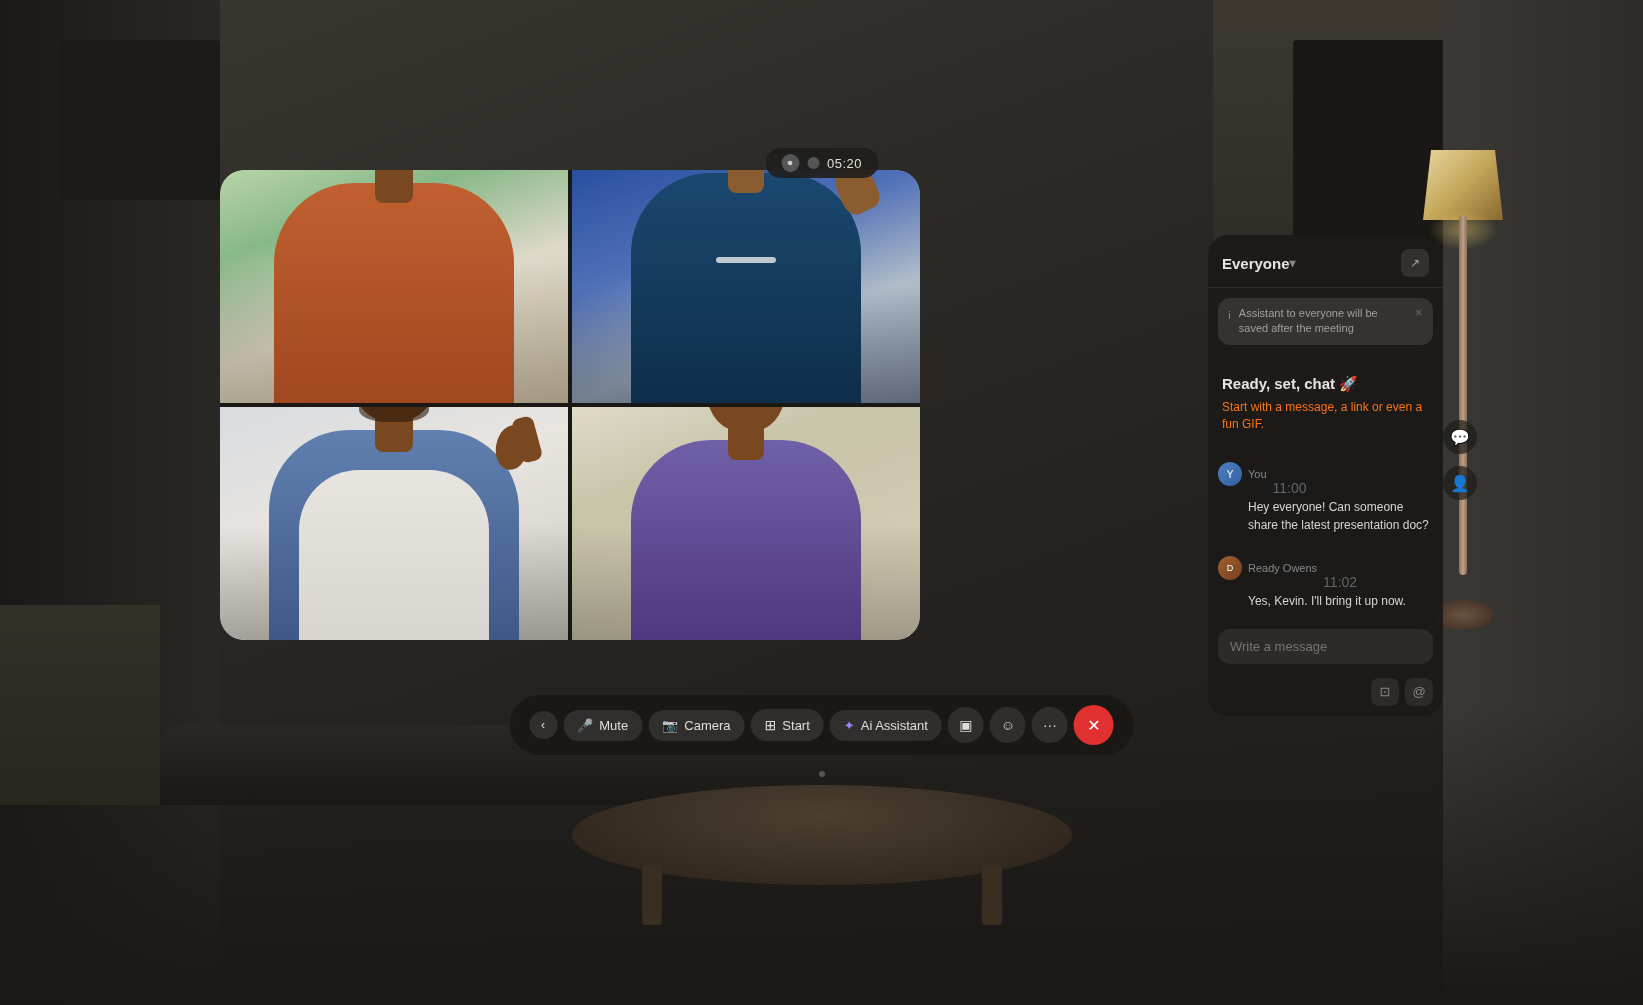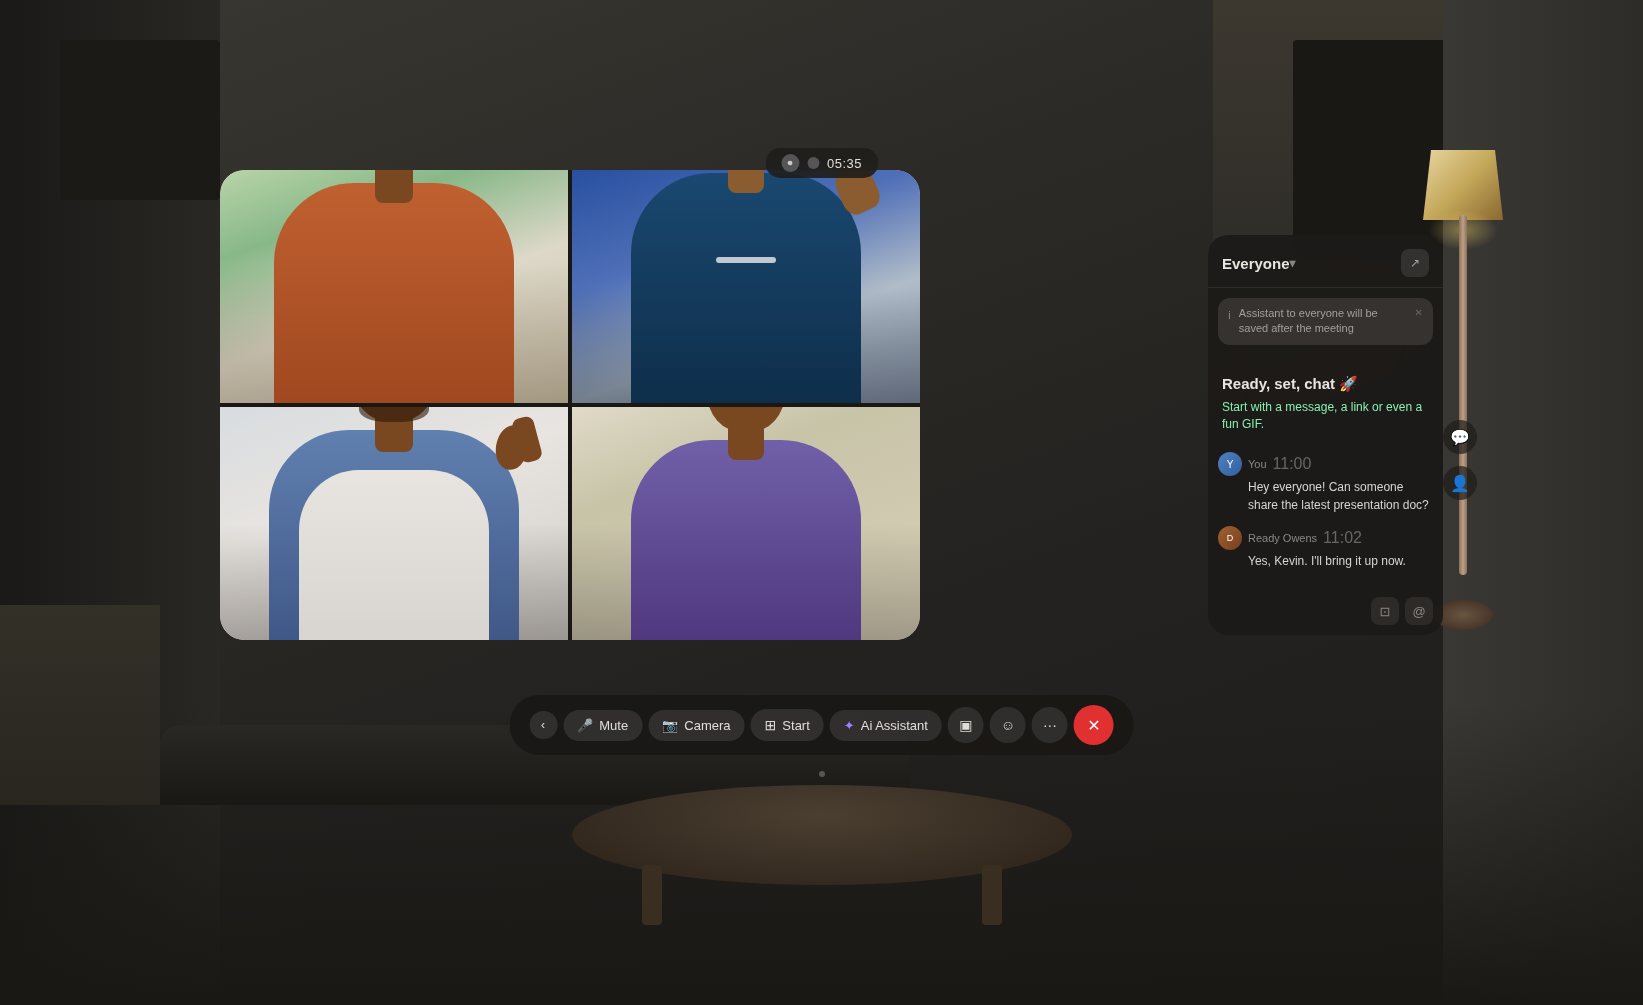--- a/index.html
+++ b/index.html
@@ -363,21 +363,21 @@
       padding: 20px 14px 10px;
       text-align: left;
     }
     .chat-empty-title {
       color: #e8e4e0;
       font-size: 15px;
       font-weight: 600;
       margin-bottom: 6px;
     }
     .chat-empty-subtitle {
-      color: #86efac;
+      color: #f97316;
       font-size: 12px;
       line-height: 1.4;
     }
 
     .chat-messages {
       padding: 10px 10px;
       flex: 1;
       display: flex;
       flex-direction: column;
       gap: 12px;
@@ -411,22 +411,23 @@
       display: flex; align-items: center; justify-content: center;
       font-size: 10px; color: white;
     }
 
     .chat-msg-sender {
       font-size: 11px;
       color: #888;
       font-weight: 500;
     }
     .chat-msg-time {
-      font-size: 16px;
+      font-size: 14px;
       color: #666;
+      margin-top: 28px;
     }
     .chat-msg-text {
       color: #d8d4d0;
       font-size: 12px;
       line-height: 1.45;
       margin-left: 30px;
     }
 
     .chat-input-area {
       margin: 8px 10px 10px;
@@ -503,21 +504,21 @@
 <div class="lamp">
   <div class="lamp-shade"></div>
   <div class="lamp-shade-glow"></div>
   <div class="lamp-pole"></div>
   <div class="lamp-base"></div>
 </div>
 
 <div class="timer-bar">
   <div class="timer-icon">⏺</div>
   <div class="timer-dot"></div>
-  <span class="timer-text">05:35</span>
+  <span class="timer-text">05:20</span>
 </div>
 
 <div class="video-container">
 
   <div class="video-tile video-tile-1">
     <div style="position:absolute;inset:0;background:linear-gradient(160deg,#b8d4a8 0%,#88b888 25%,#ddd8c8 55%,#c8c0a8 100%)"></div>
 
     <div style="position:absolute;bottom:0;left:0;right:0;height:60%;background:linear-gradient(180deg,transparent 0%,rgba(80,60,40,0.3) 100%)"></div>
 
     <div style="position:absolute;bottom:0;left:50%;transform:translateX(-50%);width:240px;height:220px;background:linear-gradient(180deg,#c06030 0%,#a04820 100%);border-radius:80px 80px 0 0"></div>
@@ -662,20 +663,23 @@
     <div class="chat-message">
       <div class="chat-msg-header">
         <div class="chat-avatar chat-avatar-darren" style="background:linear-gradient(135deg,#a06030 0%,#784020 100%);width:24px;height:24px;border-radius:50%;display:flex;align-items:center;justify-content:center;font-size:9px;color:white;flex-shrink:0">D</div>
         <span class="chat-msg-sender">Ready Owens</span>
         <span class="chat-msg-time">11:02</span>
       </div>
       <div class="chat-msg-text">Yes, Kevin. I'll bring it up now.</div>
     </div>
   </div>
 
+  <div class="chat-input-area">
+    <input class="chat-input" type="text" placeholder="Write a message" style="">
+  </div>
 
   <div class="chat-actions">
     <button class="chat-action-btn">
       <span>⊡</span>
     </button>
     <button class="chat-action-btn">
       <span>@</span>
     </button>
   </div>
 </div>

